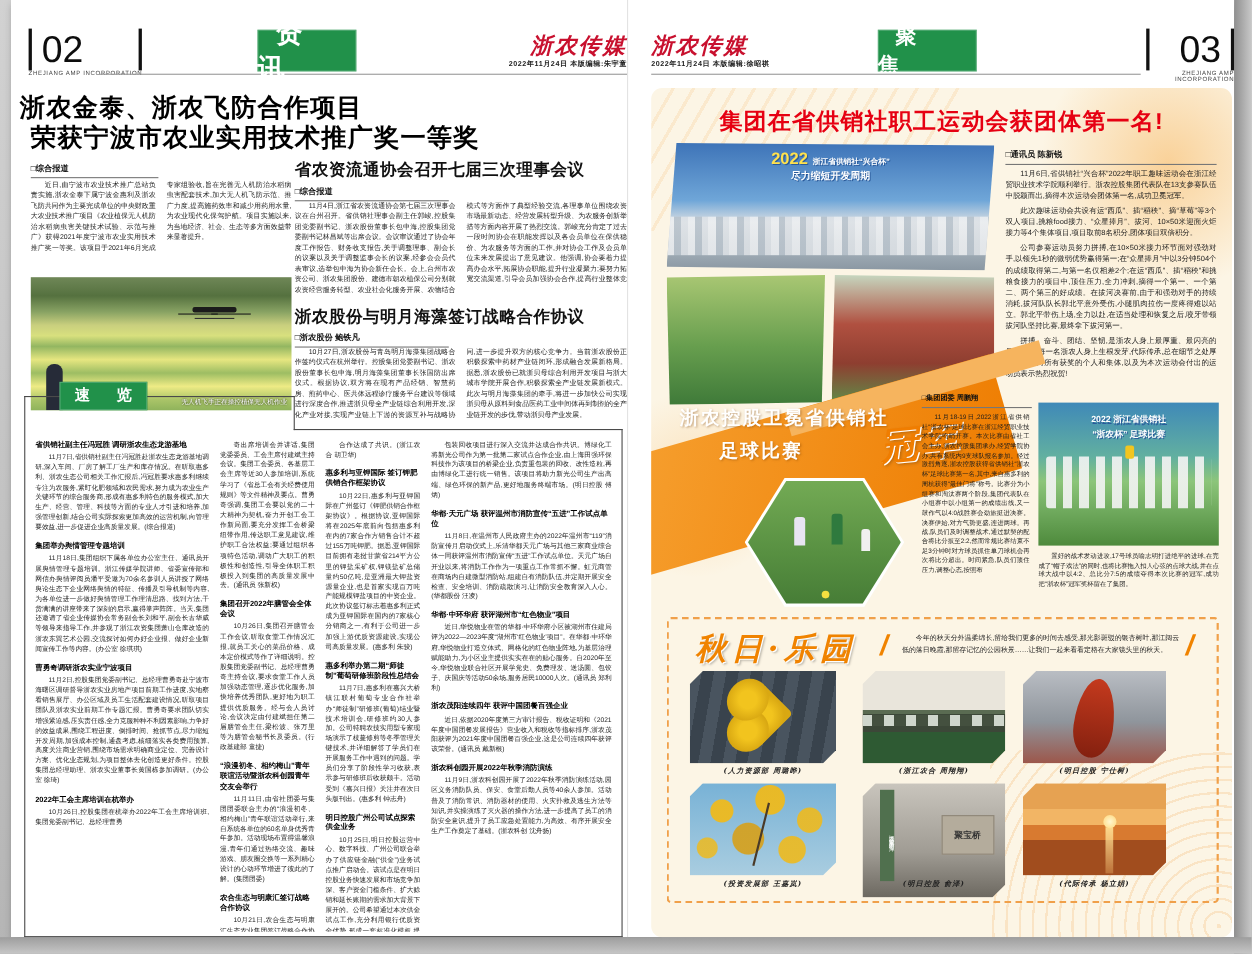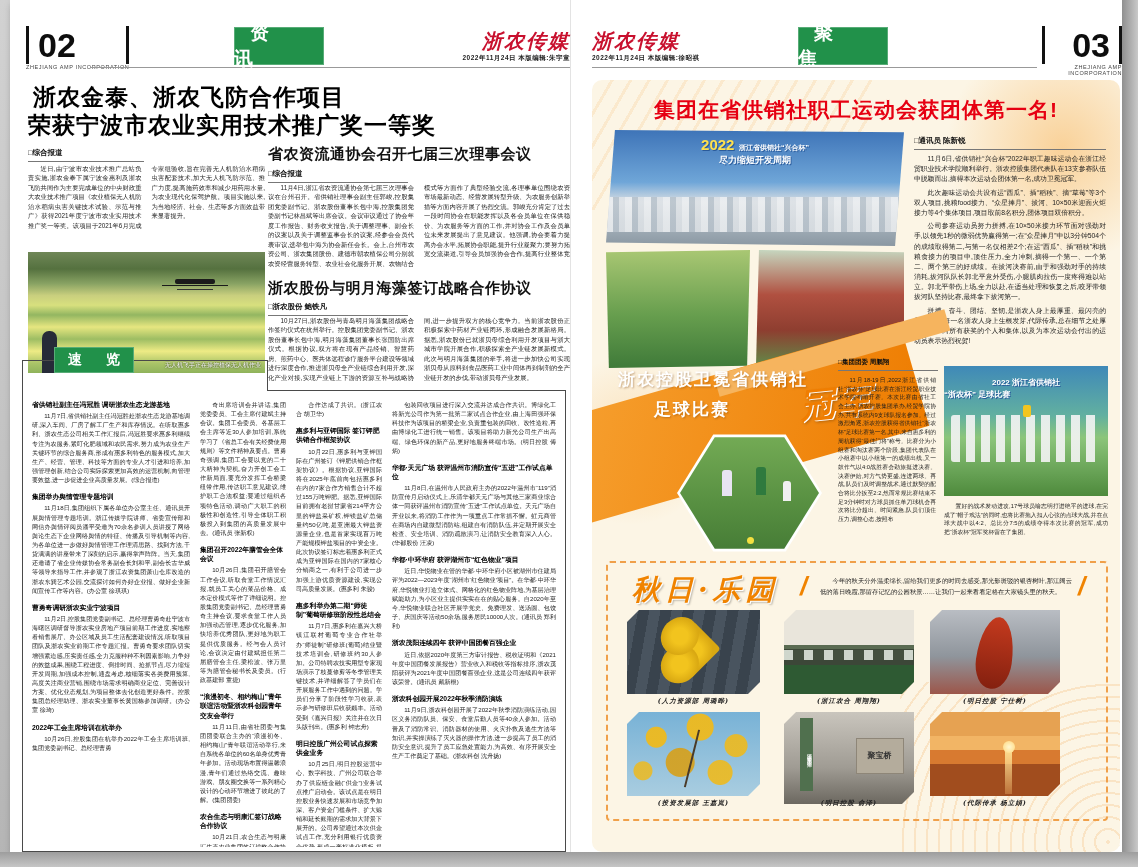--- a/index.html
+++ b/index.html
@@ -1,21 +1,21 @@
 <!DOCTYPE html>
 <html><head>
 <meta charset="utf-8">
 <style>
   html,body{margin:0;padding:0;background:#c2c2c2;font-family:"Liberation Sans",sans-serif;}
   .canvas{position:relative;width:1138px;height:867px;background:linear-gradient(180deg,#d2d2d2,#b5b5b5);overflow:hidden;}
   .sheet{position:absolute;left:10px;top:0;width:1112px;height:852px;background:#ffffff;box-shadow:3px 4px 8px rgba(0,0,0,.4);}
   .fold{position:absolute;left:560px;top:0;width:1px;height:852px;background:#e3e3e3;}
   .abs{position:absolute;}
   
-  .pgno{font-size:34px;font-weight:700;color:#0d0d0d;line-height:1;border-left:3px solid #111;border-right:3px solid #111;padding:2px 9px;}
+  .pgno{font-size:34px;font-weight:400;color:#0d0d0d;line-height:1;border-left:3px solid #111;border-right:3px solid #111;padding:2px 9px;}
   .org{font-size:5.5px;letter-spacing:.6px;color:#444;}
   .rule{background:#999;height:1px;}
   .gtab{background:#21914a;color:#fff;font-weight:700;display:flex;align-items:center;justify-content:center;letter-spacing:16px;text-indent:16px;box-shadow:inset 0 0 0 1px rgba(255,255,255,.25);}
   .masthead{color:#c8102e;font-family:"DejaVu Serif",serif;font-style:italic;font-weight:700;font-size:20px;letter-spacing:2px;}
   .dateline{font-size:6.5px;font-weight:700;color:#222;letter-spacing:.5px;}
   
   .headline{font-weight:900;color:#000;letter-spacing:1px;line-height:1.2;}
   .hl-big{font-size:23px;}
   .a-title{font-size:15px;font-weight:900;color:#111;letter-spacing:.5px;}
   .byline{font-size:7.5px;font-weight:700;color:#111;border-bottom:1px solid #777;padding-bottom:3px;}
@@ -87,25 +87,25 @@
 
 <div class="canvas">
   <div class="sheet">
     <div class="fold"></div>
 
     <div class="abs" style="left:16px;top:26px;">
       <div class="pgno">02</div>
       <div class="org">ZHEJIANG AMP INCORPORATION</div>
     </div>
     <div class="abs rule" style="left:80px;top:67px;width:480px;"></div>
-    <div class="abs gtab" style="left:224px;top:27px;width:90px;height:38px;font-size:19px;">资 讯</div>
+    <div class="abs gtab" style="left:224px;top:27px;width:90px;height:38px;font-size:25px;">资 讯</div>
     <div class="abs masthead" style="left:410px;top:28px;width:150px;text-align:right;">浙农传媒</div>
     <div class="abs dateline" style="left:380px;top:54px;width:180px;text-align:right;">2022年11月24日  本版编辑:朱宇童</div>
 
-    <div class="abs headline hl-big" style="left:23px;top:84px;width:545px;">浙农金泰、浙农飞防合作项目</div>
+    <div class="abs headline hl-big" style="left:8px;top:84px;width:545px;">浙农金泰、浙农飞防合作项目</div>
     <div class="abs headline hl-big" style="left:18px;top:112px;width:545px;">荣获宁波市农业实用技术推广奖一等奖</div>
 
     <div class="abs byline" style="left:18px;top:148px;width:116px;">□综合报道</div>
     <div class="abs body-txt cols2" style="left:18px;top:164px;width:237px;height:86px;overflow:hidden;">近日,由宁波市农业技术推广总站负责实施,浙农金泰下属宁波金惠利及浙农飞防共同作为主要完成单位的中央财政重大农业技术推广项目《农业植保无人机防治水稻病虫害关键技术试验、示范与推广》获得2021年度宁波市农业实用技术推广奖一等奖。该项目于2021年6月完成专家组验收,旨在完善无人机防治水稻病虫害配套技术,加大无人机飞防示范、推广力度,提高施药效率和减少用药用水量,为农业现代化保驾护航。项目实施以来,为当地经济、社会、生态等多方面效益带来显著提升。</div>
 
     <div class="abs ph-field" style="left:18px;top:252px;width:237px;height:121px;">
       <div class="drone"></div>
       <div class="person"></div>
       <div class="ph-cap">无人机飞手正在操控植保无人机作业</div>
     </div>
@@ -253,21 +253,21 @@
           <div class="pl" style="left:74%;top:40%;width:8px;height:20px;background:#f0f0f0;"></div>
           <div class="pl" style="left:48%;bottom:6%;width:7px;height:7px;border-radius:50%;background:#f4e040;"></div>
         </div>
       </div>
       <div class="abs byline" style="left:246px;top:278px;width:100px;font-size:6.5px;">□集团团委 周鹏翔</div>
       <div class="abs f-col" style="left:246px;top:296px;width:98px;height:178px;">11月18-19日,2022浙江省供销社“浙农杯”足球比赛在浙江经贸职业技术学院鸣哨开赛。本次比赛由省社工会主办,浙农控股集团承办,经贸学院协办,共有系统内9支球队报名参加。经过激烈角逐,浙农控股获得省供销社“浙农杯”足球比赛第一名,其中,来自惠多利的周杭获得“最佳门将”称号。比赛分为小组赛和淘汰赛两个阶段,集团代表队在小组赛中以小组第一的成绩出线,又一鼓作气以4:0战胜赛会劲旅挺进决赛。决赛伊始,对方气势更盛,连进两球。再战,队员们及时调整战术,通过默契的配合将比分扳至2:2,然而常规比赛结束不足3分钟时对方球员抓住单刀球机会再次将比分超出。时间紧急,队员们顶住压力,调整心态,按照布</div>
       <div class="ph-team" style="left:352px;top:286px;width:164px;height:130px;">
         <div style="text-align:center;margin-top:5px;">
           <span class="banner-w" style="font-size:8px;">2022 浙江省供销社</span>
         </div>
-        <div class="banner-w" style="font-size:8px;">“浙农杯” 足球比赛</div>
+        <div class="banner-w" style="text-align:center;font-size:8px;">“浙农杯” 足球比赛</div>
         <div class="team-row"></div>
         <div class="pl" style="left:48%;top:30%;width:8px;height:12px;background:#f2c520;border-radius:2px;"></div>
       </div>
       <div class="abs f-para" style="left:352px;top:422px;width:164px;height:52px;">置好的战术发动进攻,17号球员喻志明打进绝平的进球,在完成了“帽子戏法”的同时,也将比赛拖入扣人心弦的点球大战,并在点球大战中以4:2、总比分7:5的成绩夺得本次比赛的冠军,成功把“浙农杯”冠军奖杯留在了集团。</div>
 
       <div class="gallery" style="left:14px;top:481px;width:498px;height:256px;">
         <div class="g-title" style="left:24px;top:8px;">秋日·乐园</div>
         <div class="g-slash" style="left:192px;top:8px;">/</div>
         <div class="g-intro" style="left:212px;top:12px;width:252px;">今年的秋天分外温柔绵长,留给我们更多的时间去感受,那光影斑驳的银杏树叶,那江阔云低的落日晚霞,那留存记忆的公园秋景……让我们一起来看看定格在大家镜头里的秋天。</div>
         <div class="g-slash" style="left:470px;top:8px;">/</div>
@@ -282,21 +282,21 @@
           <div class="leaf"></div>
         </div>
         <div class="gcap" style="left:19px;top:134px;width:133px;">(人力资源部 周璐晔)</div>
         <div class="gcap" style="left:176px;top:134px;width:130px;">(浙江农合 周翔翔)</div>
         <div class="gcap" style="left:322px;top:134px;width:130px;">(明日控股 宁仕树)</div>
 
         <div class="gphoto g4" style="left:19px;top:149px;width:133px;height:84px;">
           <div class="gink"></div>
           <div class="branch"></div>
         </div>
-        <div class="gphoto g5" style="left:176px;top:149px;width:130px;height:92px;">
+        <div class="gphoto g5" style="left:176px;top:149px;width:130px;height:104px;">
           <div class="vsign">浙江农资集团萧山仓库</div>
           <div class="stone">聚宝桥</div>
         </div>
         <div class="gphoto g6" style="left:322px;top:149px;width:130px;height:84px;">
           <div class="sun"></div>
           <div class="refl"></div>
         </div>
         <div class="gcap" style="left:19px;top:236px;width:133px;">(投资发展部 王嘉岚)</div>
         <div class="gcap" style="left:176px;top:236px;width:130px;">(明日控股 俞泽)</div>
         <div class="gcap" style="left:322px;top:236px;width:130px;">(代际传承 杨立娟)</div>

